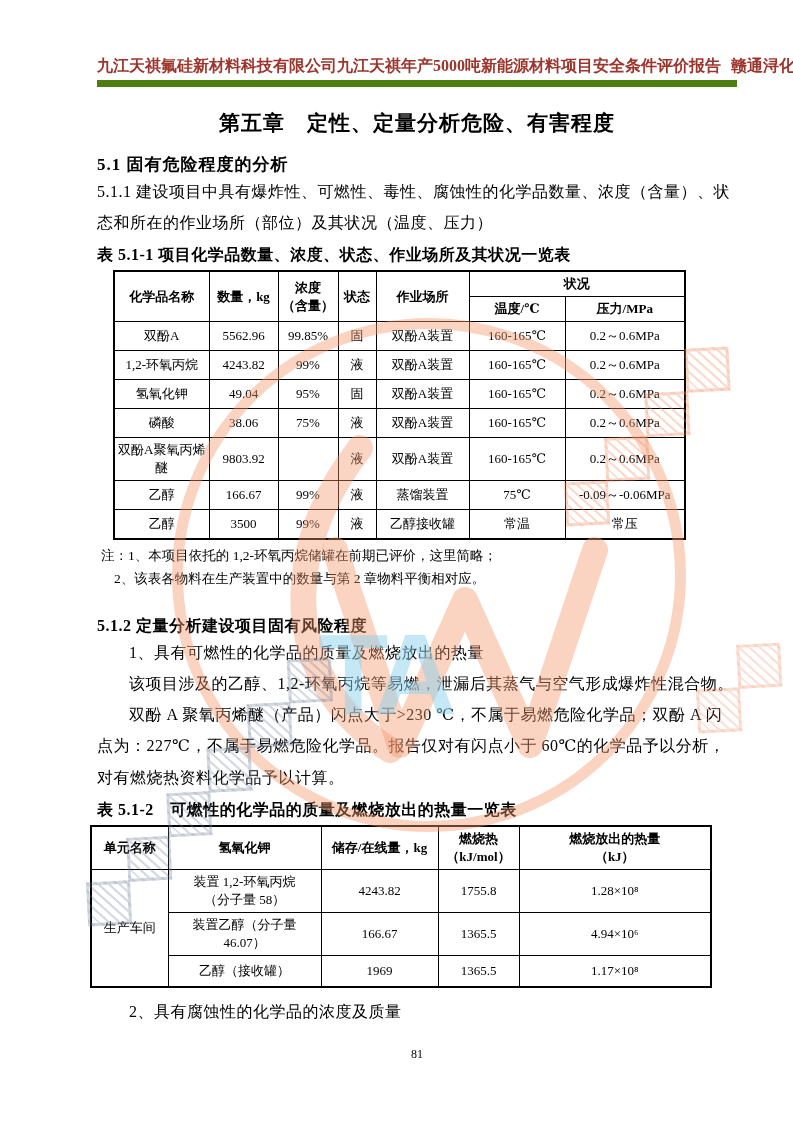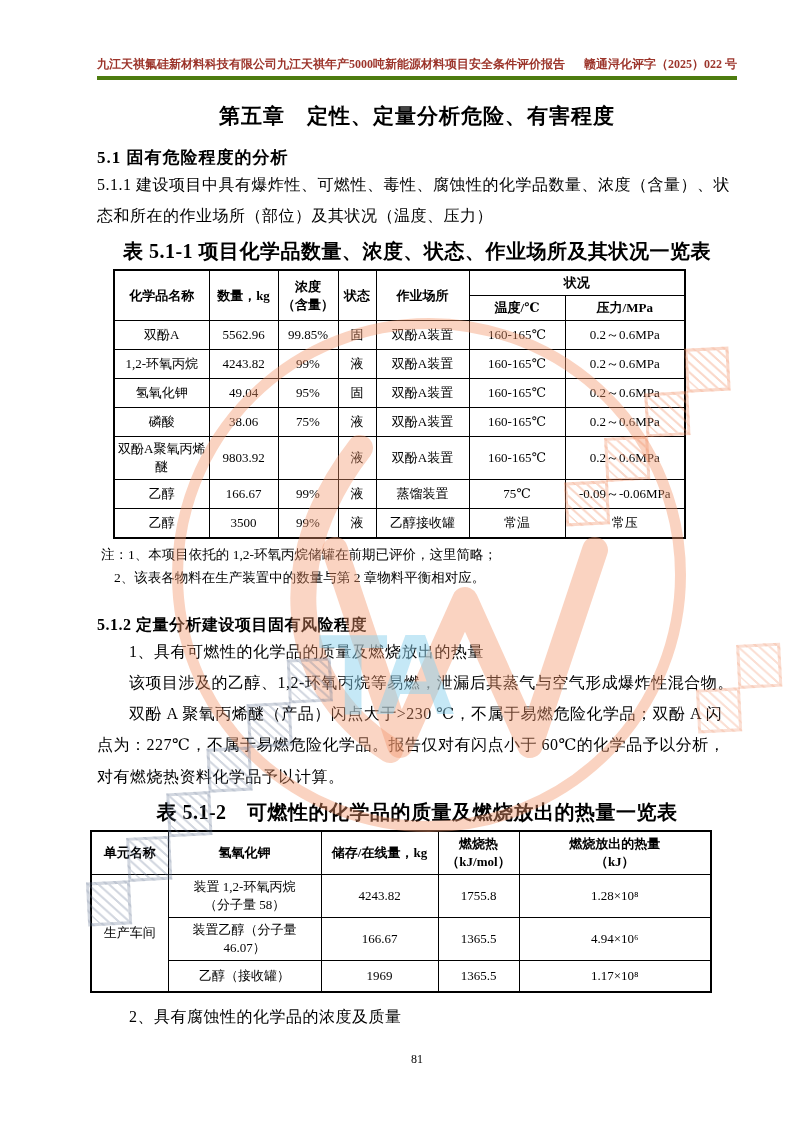--- a/index.html
+++ b/index.html
@@ -6,34 +6,34 @@
   body{
     width:793px;height:1122px;background:#ffffff;color:#000;
     font-family:"Liberation Serif","DejaVu Serif",serif;
     position:relative;overflow:hidden;
   }
   .doc{position:relative;z-index:1;padding:56px 56px 0 97px;width:640px;}
 
   
   .hdr{
     display:flex;justify-content:space-between;align-items:flex-end;
-    border-bottom:4px solid #4d7c0f;padding-bottom:3px;
-    color:#9c352b;font-weight:bold;font-size:12px;white-space:nowrap;
+    border-bottom:7px solid #4d7c0f;padding-bottom:3px;
+    color:#9c352b;font-weight:bold;font-size:16px;white-space:nowrap;
   }
   .hdr .left{letter-spacing:0;}
   .hdr .right{margin-left:10px;}
 
   .chapter-title{
     text-align:center;font-size:21px;font-weight:bold;margin-top:22px;letter-spacing:1px;
   }
   .h51{font-size:17px;font-weight:bold;margin-top:16px;letter-spacing:1px;}
   .h511{font-size:16px;line-height:1.95;letter-spacing:0.5px;}
 
   .tbl-caption{
-    text-align:center;font-weight:bold;font-size:20px;margin-top:7px;margin-bottom:4px;letter-spacing:0.5px;
+    text-align:left;font-weight:bold;font-size:16px;margin-top:7px;margin-bottom:4px;letter-spacing:0.5px;
   }
 
   table{border-collapse:collapse;table-layout:fixed;}
   table,td,th{border:1px solid #000;}
   table{border-width:2px;}
   td,th{
     text-align:center;vertical-align:middle;font-size:13px;padding:3px 2px;
     font-weight:normal;overflow:hidden;
   }
   th{font-weight:bold;}

